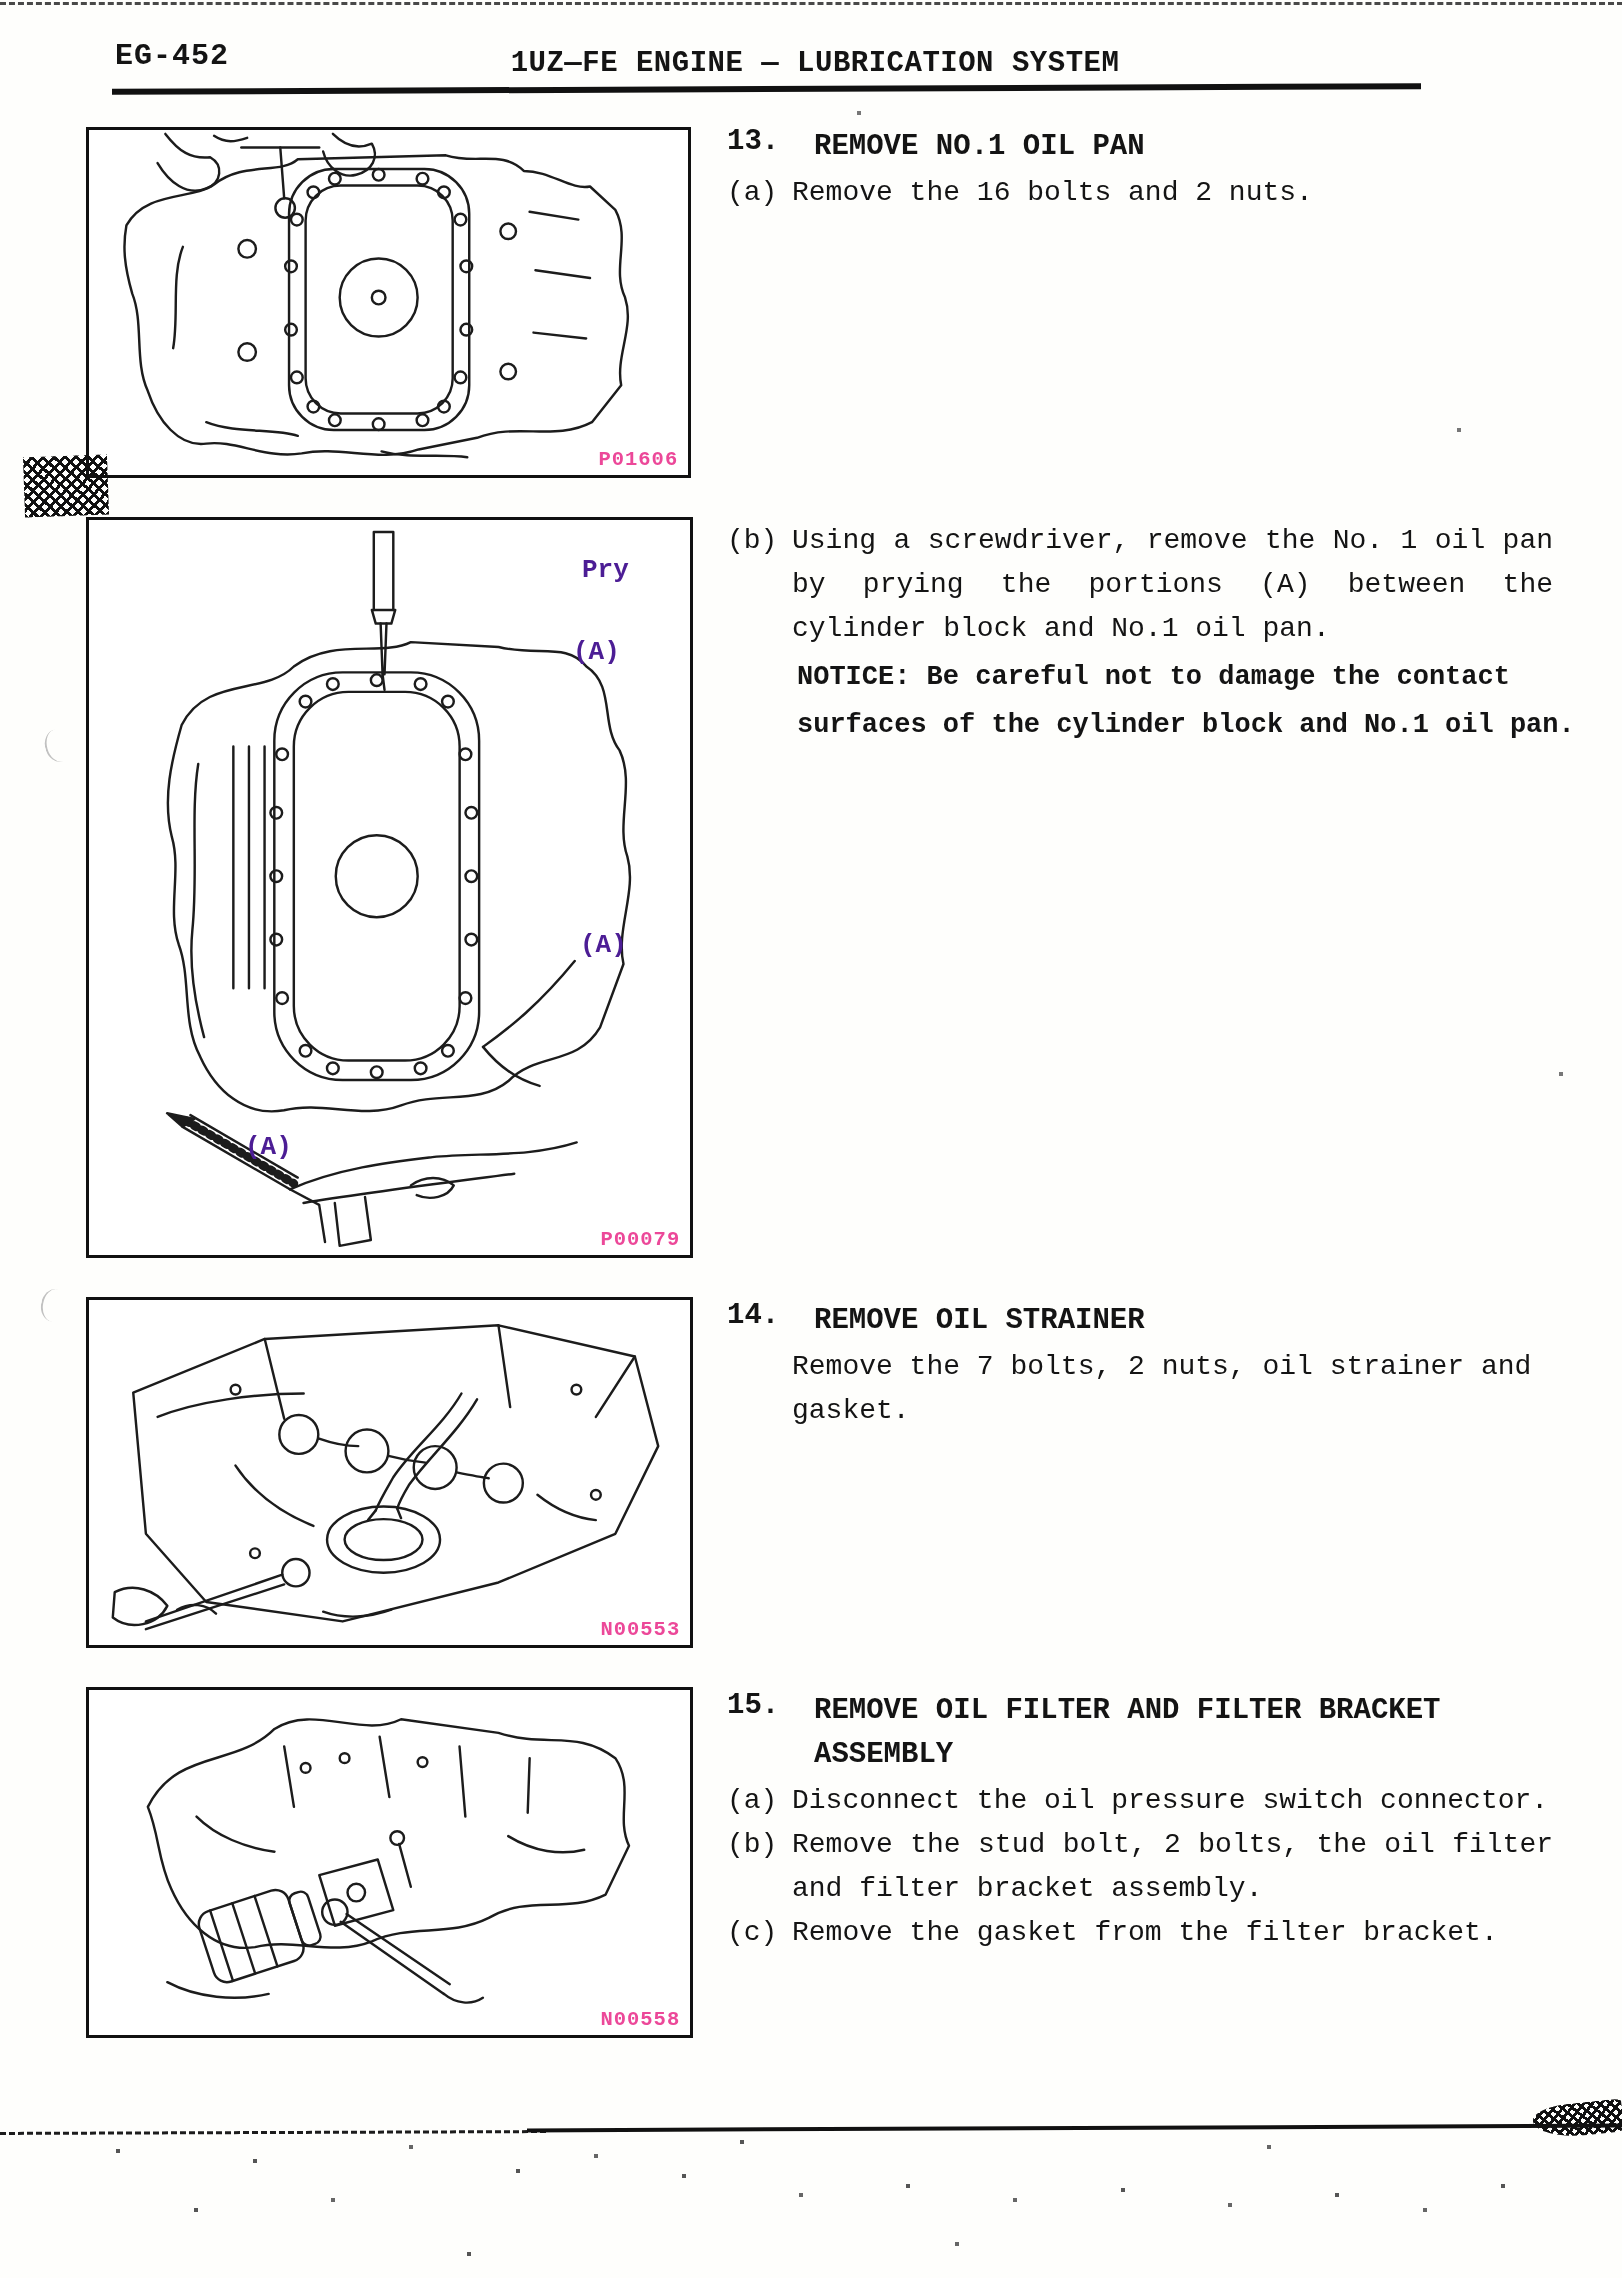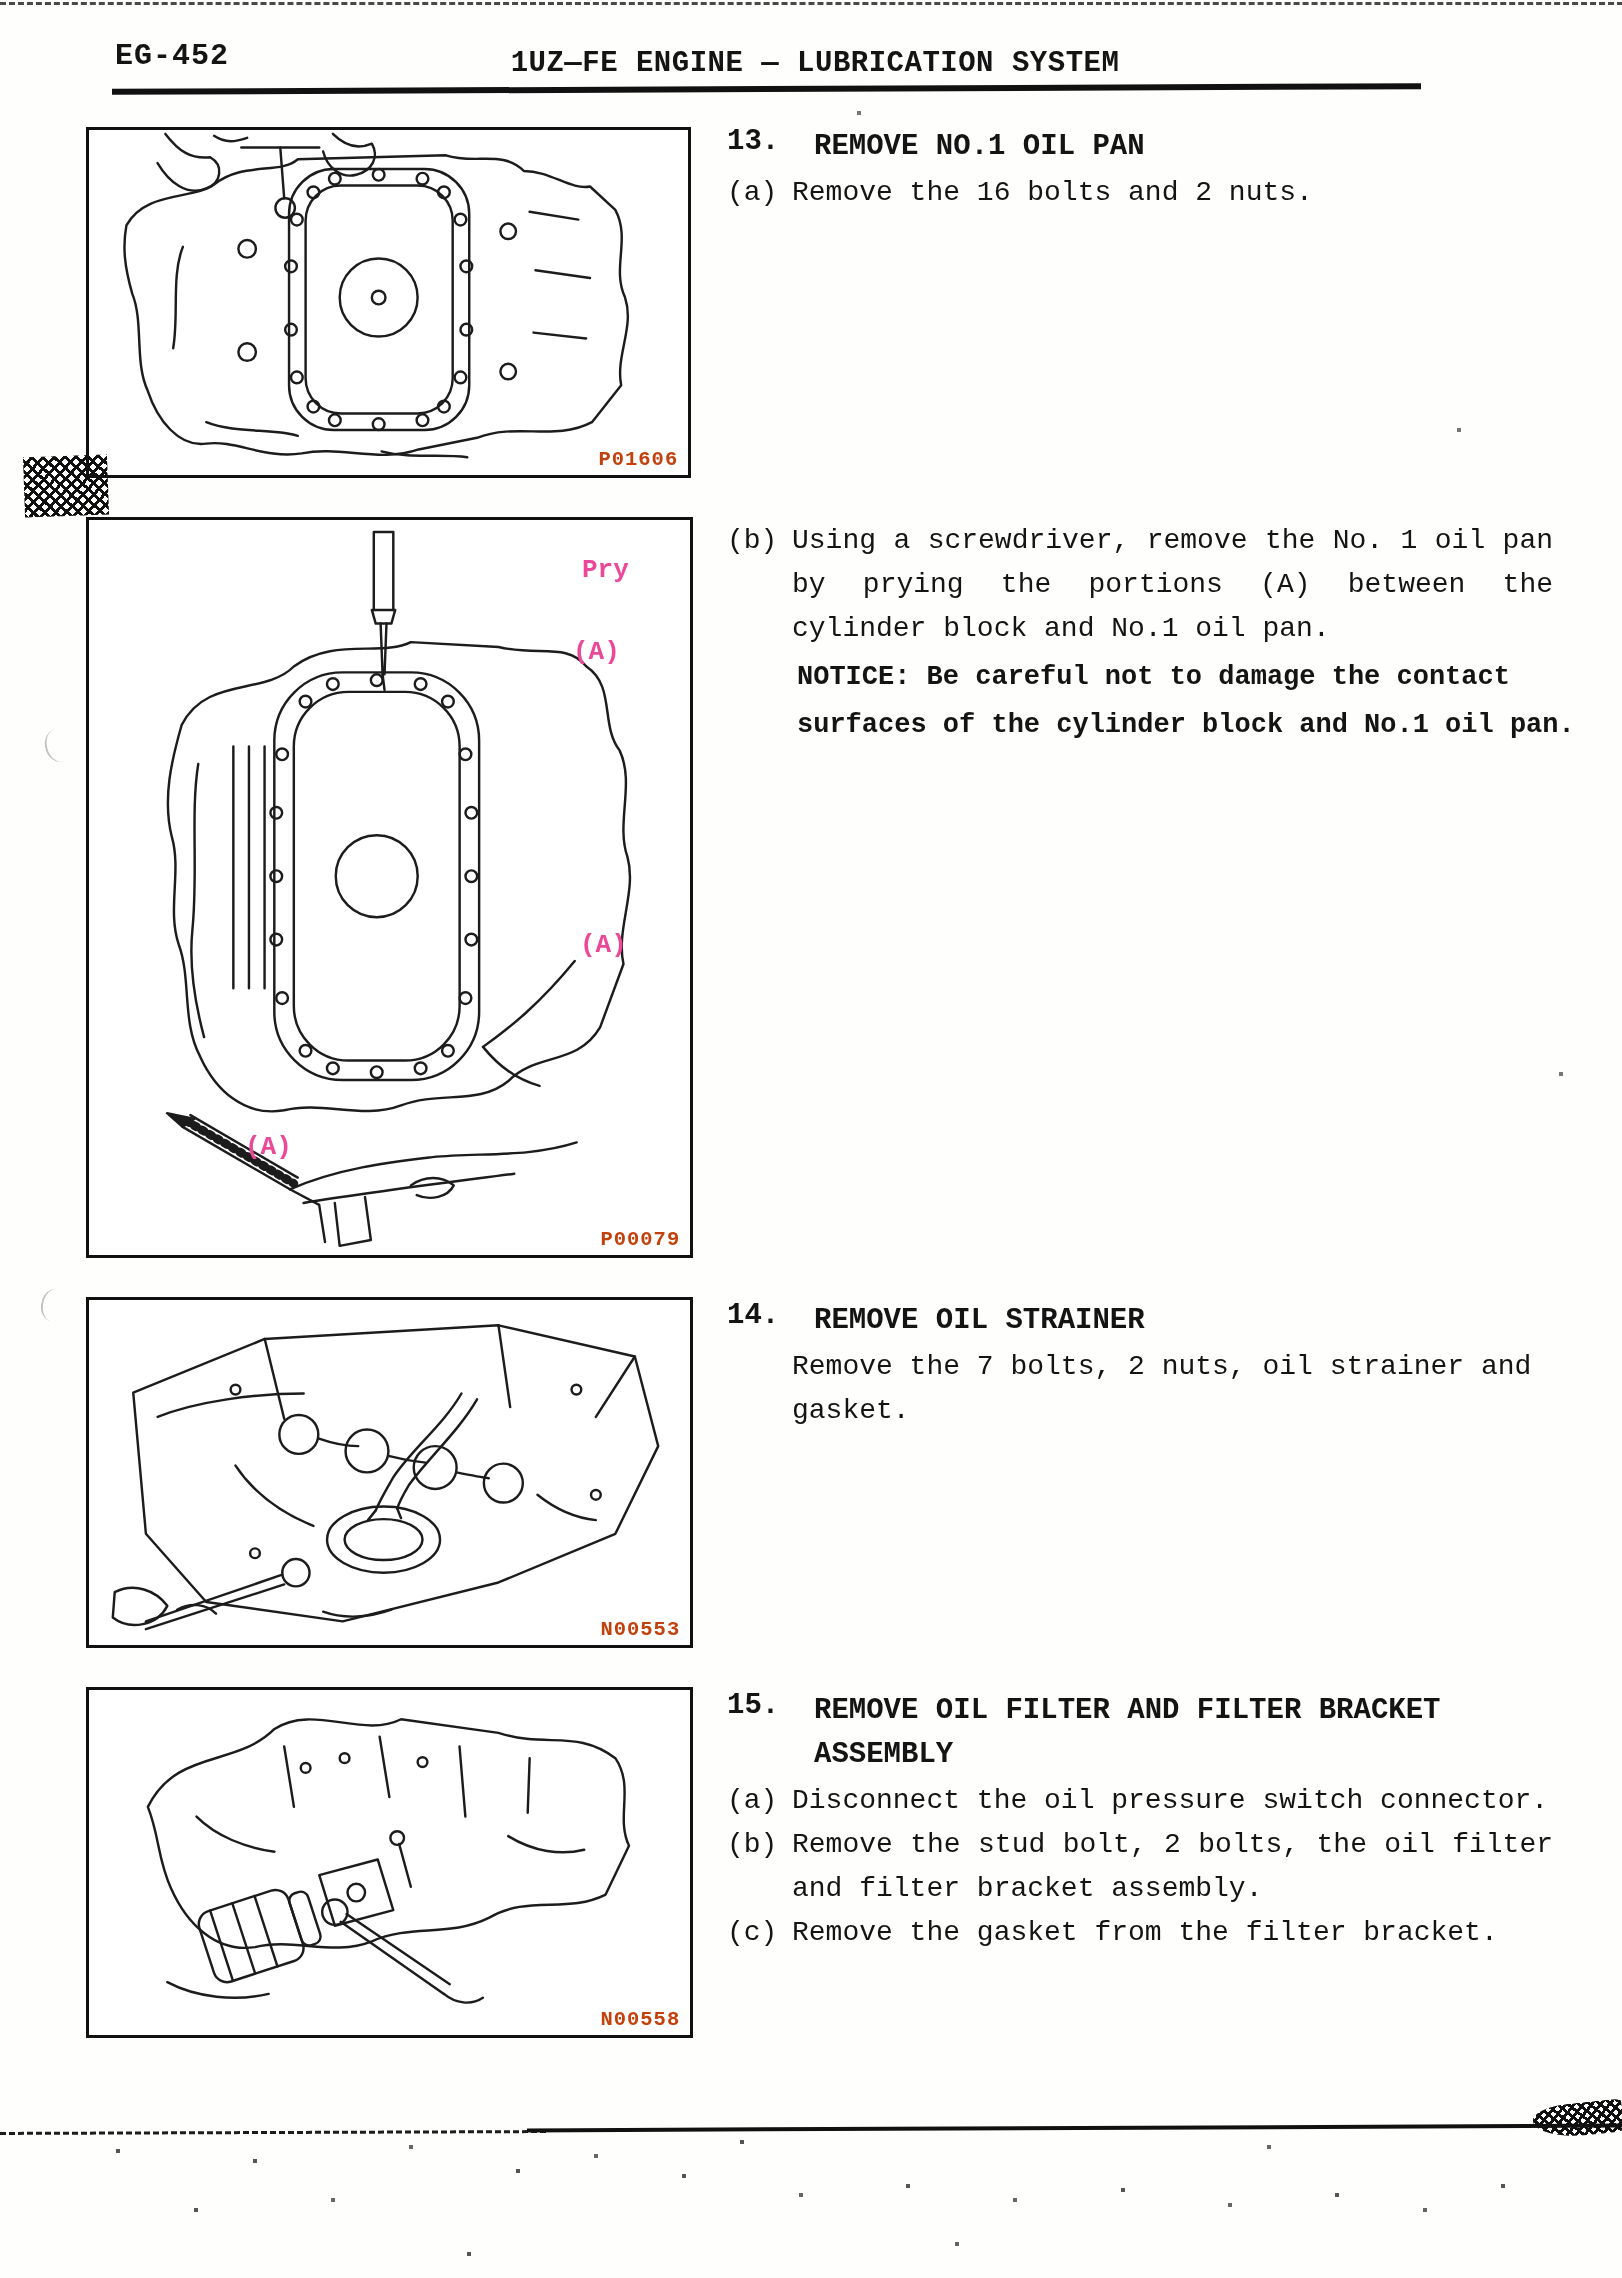--- a/index.html
+++ b/index.html
@@ -27,24 +27,24 @@
     background:#111;transform:rotate(-.25deg);
   }
   
   .fig{
     position:absolute;left:86px;
     border:3.9px solid #111;background:#fff;
   }
   .fig svg{display:block;}
   .fig-code{
     position:absolute;right:9.8px;bottom:3.9px;
-    font-size:20.5px;font-weight:bold;letter-spacing:1px;color:#c2410c;
+    font-size:20.5px;font-weight:bold;letter-spacing:1px;color:#ec4899;
   }
   .fig-note{
-    position:absolute;font-size:26px;font-weight:bold;color:#ec4899;
+    position:absolute;font-size:26px;font-weight:bold;color:#4c1d95;
     white-space:nowrap;
   }
   #fig1{top:127px;width:599px;height:345px;}
   #fig2{top:517px;width:601px;height:735px;}
   #fig3{top:1297px;width:601px;height:345px;}
   #fig4{top:1687px;width:601px;height:345px;}
   
   .sect{position:absolute;left:727px;width:829px;}
   .h-row{display:flex;gap:24px;}
   .h-num{width:63px;font-size:29px;font-weight:bold;flex:none;}

